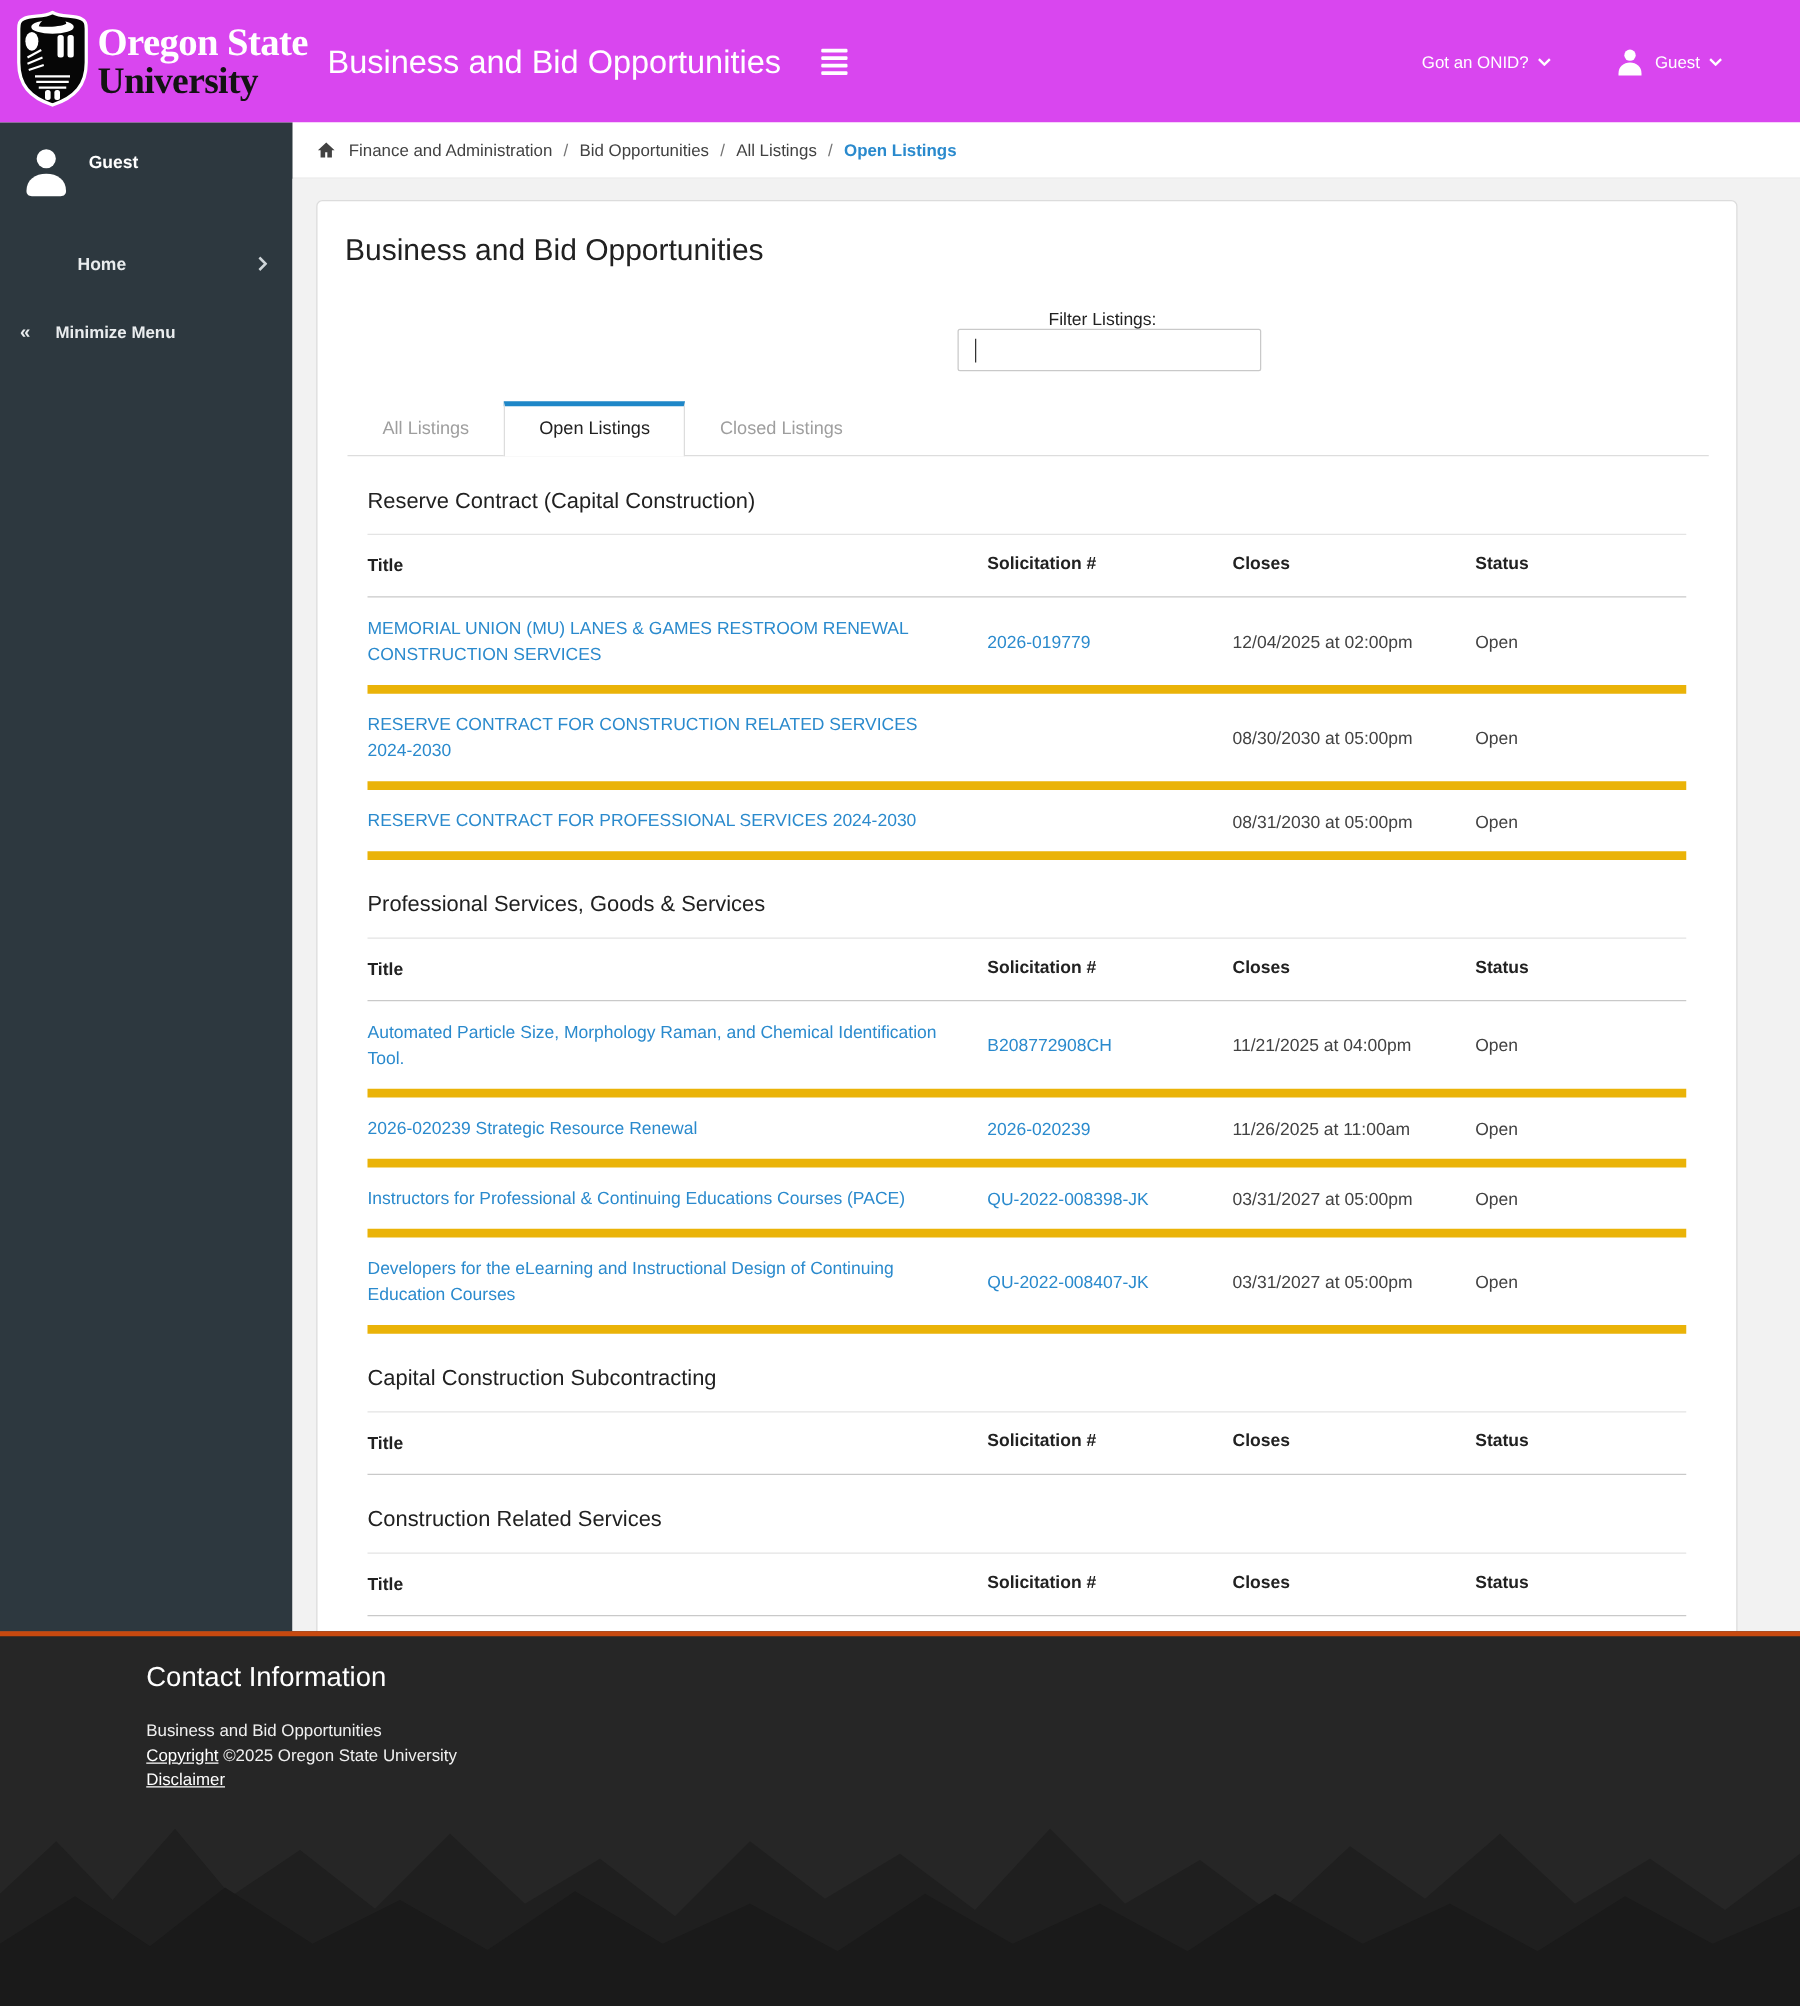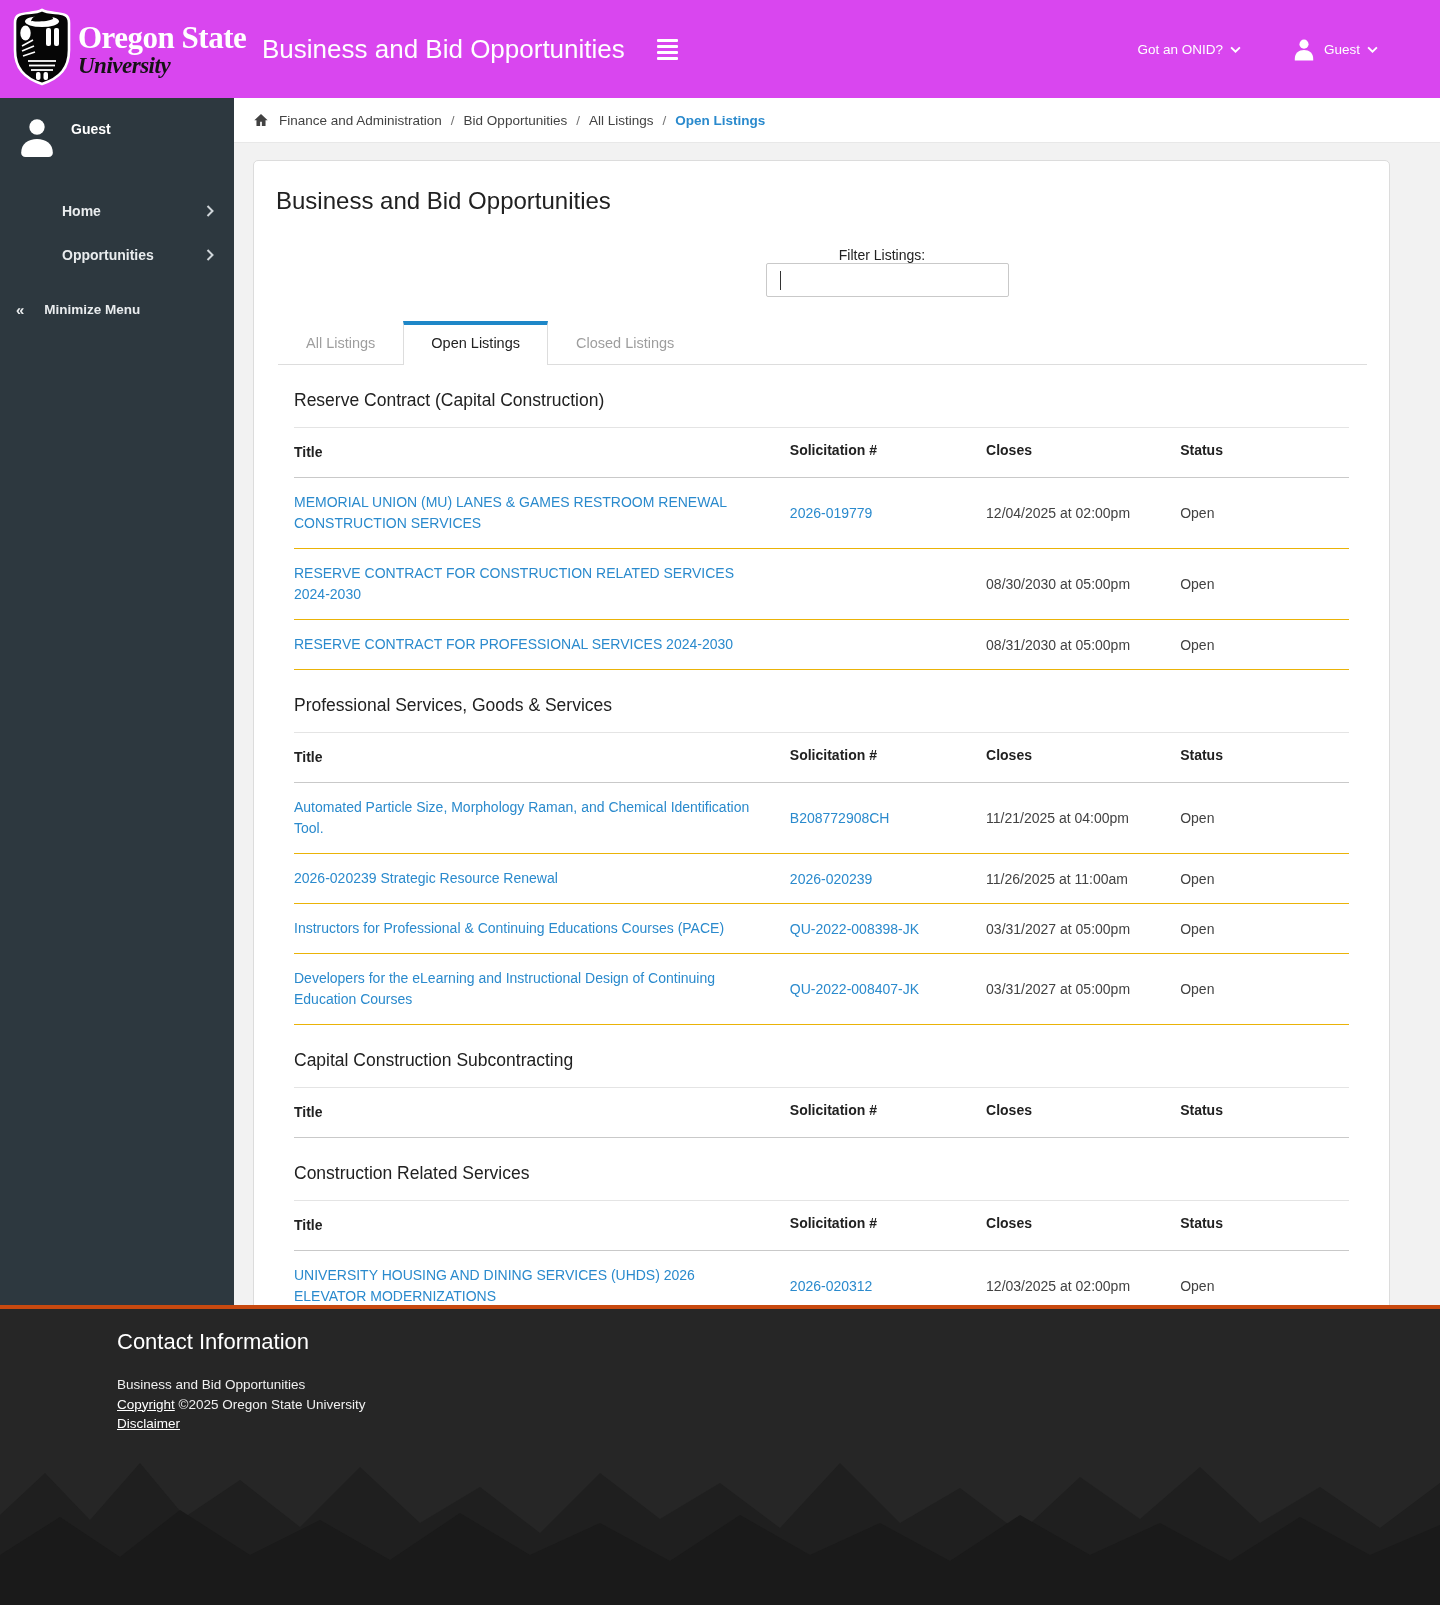--- a/index.html
+++ b/index.html
@@ -11,21 +11,21 @@
   a { text-decoration:none; }
 
   
   .header {
     position:absolute; top:0; left:0; width:1440px; height:98px;
     background:#d946ef; display:flex; align-items:center;
   }
   .logo { display:flex; align-items:center; padding-left:13px; width:252px; flex:0 0 auto; cursor:pointer; }
   .logo-text { margin-left:7px; font-family:"Liberation Serif", serif; font-weight:bold; line-height:1; }
   .logo-line1 { color:#ffffff; font-size:31px; letter-spacing:-0.5px; white-space:nowrap; }
-  .logo-line2 { color:#131313; font-size:23px; margin-top:1px; letter-spacing:-0.5px;font-style:italic; }
+  .logo-line2 { color:#131313; font-size:30px; margin-top:1px; letter-spacing:-0.5px; }
   .app-title { color:#ffffff; font-size:26px; font-weight:400; margin:0 0 0 10px; white-space:nowrap; }
   .menu-btn { margin-left:26px; background:none; border:none; padding:6px; cursor:pointer; display:flex; flex-direction:column; gap:3px; }
   .menu-btn span { display:block; width:21px; height:3px; background:#ffffff; border-radius:1px; }
   .header-right { margin-left:auto; display:flex; align-items:center; gap:50px; padding-right:62px; }
   .hdr-dd { display:flex; align-items:center; gap:7px; color:#ffffff; font-size:13.5px; cursor:pointer; white-space:nowrap; }
   .chev-down { width:11px; height:7px; }
 
   
   .breadcrumb-bar {
     position:absolute; left:234px; top:98px; width:1206px; height:45px;
@@ -75,21 +75,21 @@
   }
   .tab.active {
     color:#212121; background:#ffffff; border-color:#dddddd;
     border-top:4px solid #1E87C8; padding-top:9px; margin-bottom:-1px;
   }
 
   .sections { padding:0 40px; }
   .section-heading { font-size:17.5px; font-weight:400; color:#212121; margin:25px 0 16px; }
   .thead { display:flex; border-top:1px solid #e4e4e4; border-bottom:1px solid #c9c9c9; padding:14px 0; }
   .th { font-weight:bold; font-size:14px; color:#212121; }
-  .trow { display:flex; align-items:center; border-bottom:1px solid #eab308; padding:14px 0; font-size:14px; color:#424242; }
+  .trow { display:flex; align-items:center; border-bottom:7px solid #eab308; padding:14px 0; font-size:14px; color:#424242; }
   .section:last-child .trow:last-child { border-bottom:none; }
   .col-title { width:47%; padding-right:34px; line-height:1.5; }
   .col-sol { width:18.6%; }
   .col-closes { width:18.4%; }
   .col-status { width:16%; }
   .listing-link, .sol-link { color:#2A8ACD; cursor:pointer; }
   .empty-row { border-bottom:1px solid #e4e4e4; padding:16px 0; font-style:italic; font-size:14px; color:#212121; }
 
   
   .footer {
@@ -184,26 +184,20 @@
     </svg>
     <span class="guest-label">Guest</span>
   </div>
   <nav class="nav-items" id="sidebar-nav">
       <div class="nav-item">
         <span>Home</span>
         <svg viewBox="0 0 8 12" class="chev-right">
           <path d="M1.5 1l5 5-5 5" stroke="#cfd5d9" fill="none" stroke-width="2"></path>
         </svg>
       </div>
-      <div class="nav-item">
-        <span>Opportunities</span>
-        <svg viewBox="0 0 8 12" class="chev-right">
-          <path d="M1.5 1l5 5-5 5" stroke="#cfd5d9" fill="none" stroke-width="2"></path>
-        </svg>
-      </div>
     </nav>
   <div class="minimize-row">
     <span class="minimize-glyph">«</span>
     <span>Minimize Menu</span>
   </div>
 </aside>
 
 <main class="main-bg">
   <div class="card">
     <h2 class="page-title">Business and Bid Opportunities</h2>

